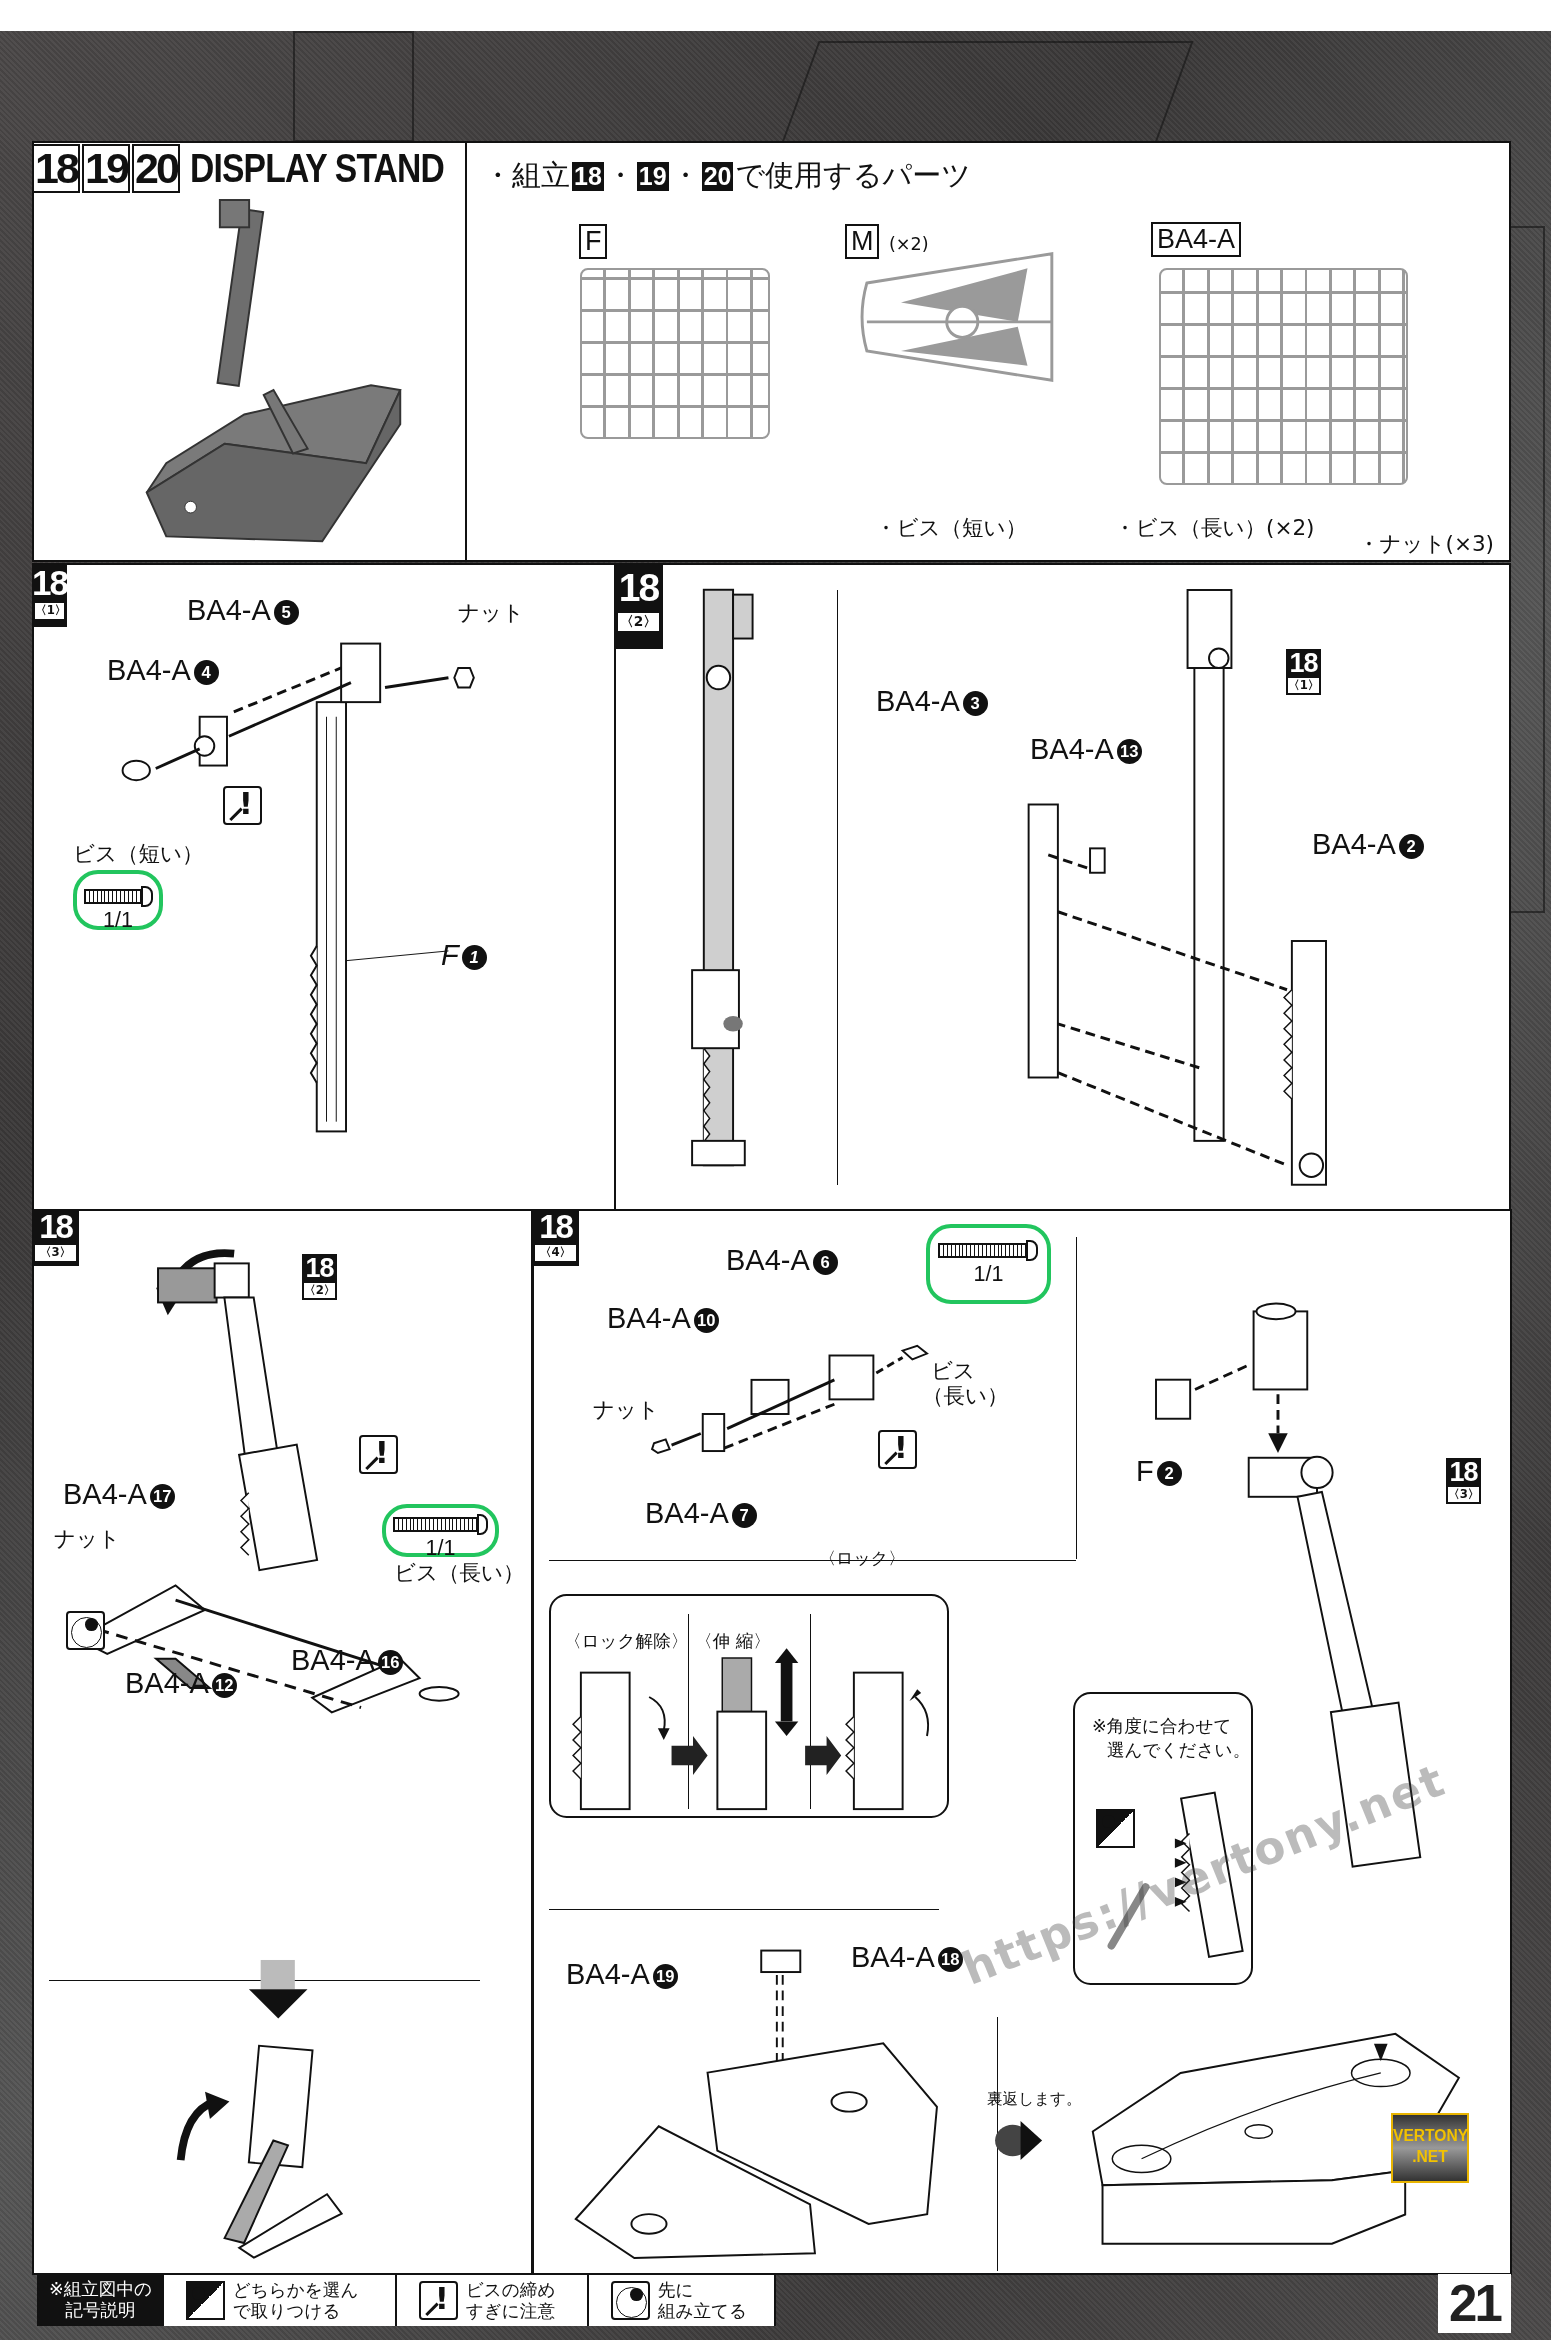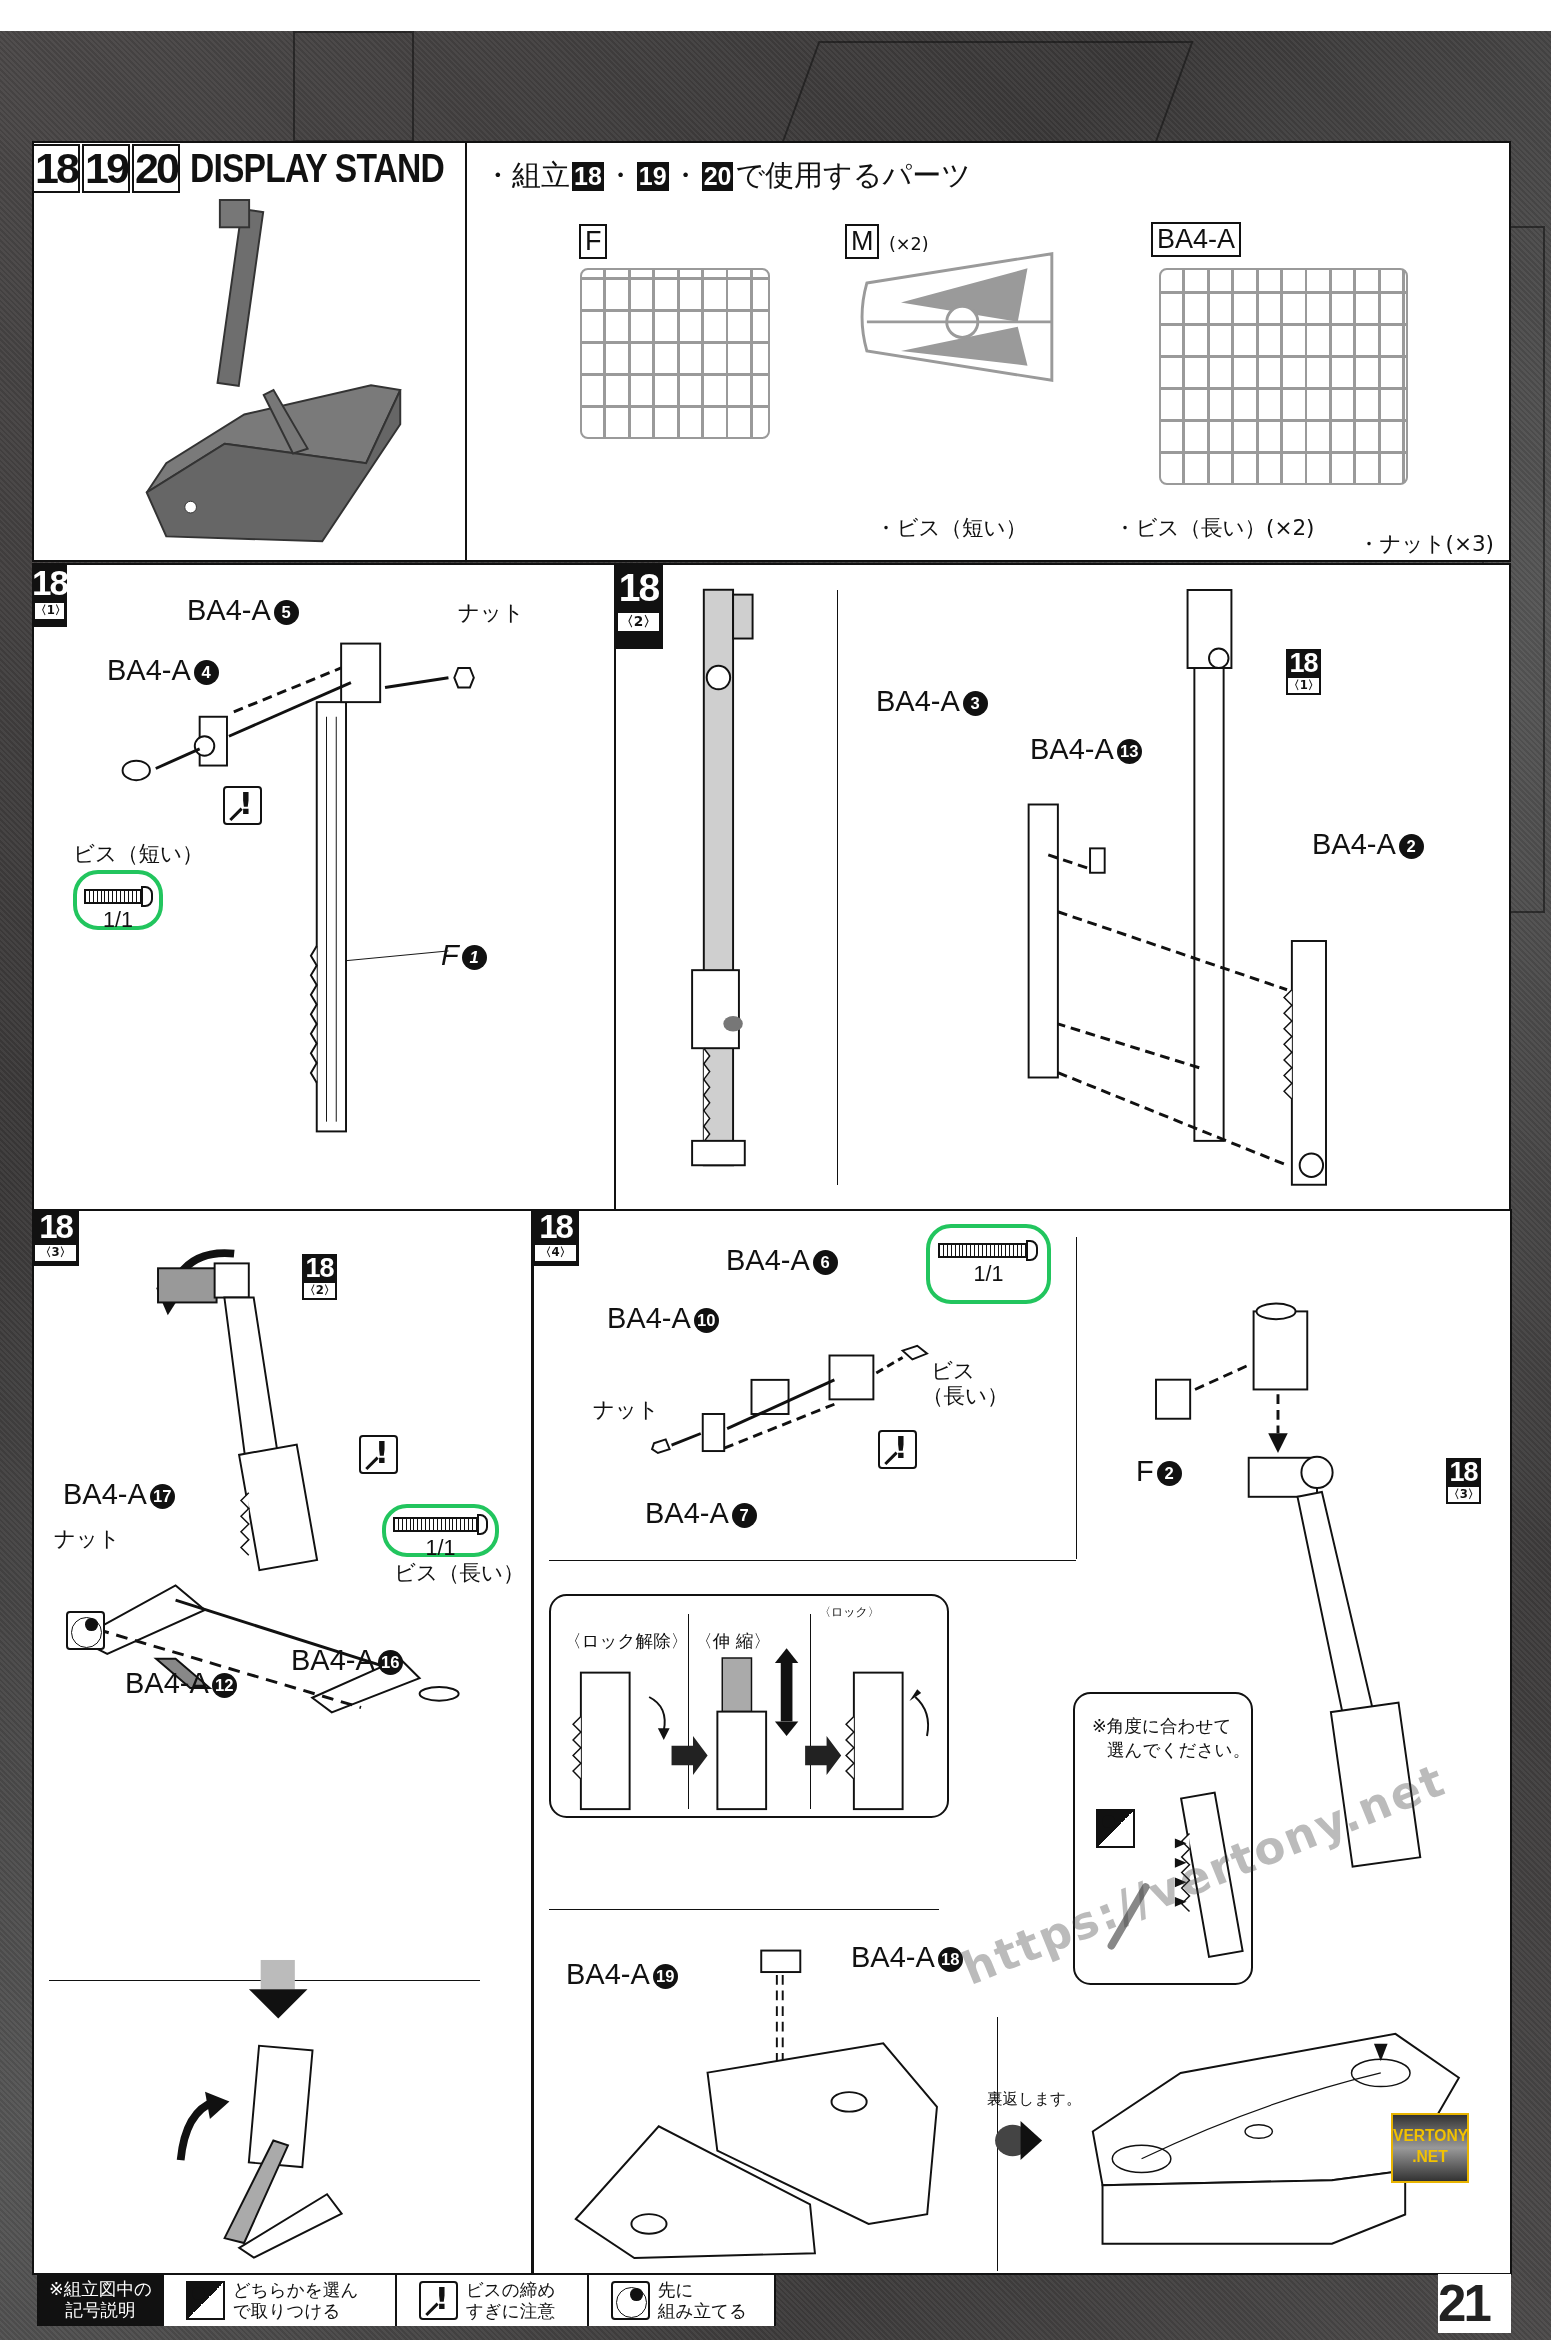--- a/index.html
+++ b/index.html
@@ -39,21 +39,21 @@
   .callout-box{position:absolute;border:2px solid #111;border-radius:17.6px;background:#fff;box-sizing:border-box;}
   .runner{position:absolute;border:2.9px solid #9a9a9a;border-radius:7.8px;box-sizing:border-box;
           background:repeating-linear-gradient(90deg,transparent 0 21.5px,#9a9a9a 21.5px 24.4px),repeating-linear-gradient(0deg,transparent 0 29px,#9a9a9a 29px 32px);}
   .runner-tag{position:absolute;border:2px solid #111;font-family:"Liberation Sans",sans-serif;font-size:27px;line-height:31px;padding:0 3.9px;background:#fff;}
   .legend{position:absolute;left:37px;top:2275px;height:51px;display:flex;}
   .legend .head{background:#111;color:#fff;width:127px;font-size:17.6px;line-height:21.5px;text-align:center;padding-top:3.9px;}
   .legend .cell{background:#fff;border-right:2px solid #111;display:flex;align-items:center;padding:0 22px;position:relative;}
   .legend .cell .ic{position:relative;width:39px;height:39px;margin-right:7.8px;flex:none;}
   .legend .cell .ic > div{left:0;top:0;}
   .legend .cell .txt{font-size:17.6px;line-height:20.5px;white-space:pre;}
-  .page-num{position:absolute;left:1438px;top:2274px;width:73px;height:59px;background:#fff;font-family:"Liberation Sans",sans-serif;font-weight:bold;font-size:51px;line-height:59px;color:#222;letter-spacing:-2.9px;}
+  .page-num{position:absolute;left:1438px;top:2274px;width:73px;height:59px;background:#fff;font-family:"Liberation Sans",sans-serif;font-weight:bold;font-size:51px;line-height:59px;text-align:center;color:#222;letter-spacing:-2.9px;}
   .wm{position:absolute;font-family:"DejaVu Sans",sans-serif;font-size:45px;color:rgba(60,60,60,0.35);transform:rotate(-22deg);white-space:nowrap;font-weight:bold;letter-spacing:2px;}
   .vbadge{position:absolute;left:1391px;top:2113px;width:78px;height:70px;border:2.9px solid #e8b400;background:linear-gradient(#333,#999 50%,#333);box-sizing:border-box;text-align:center;font-family:"Liberation Sans",sans-serif;font-weight:bold;color:#f2c200;font-size:15.6px;line-height:21.5px;padding-top:9.8px;}
   .title-wrap{position:absolute;left:32px;top:144px;display:flex;align-items:center;height:49px;}
   .title-num{display:inline-block;border:2px solid #111;font-family:"Liberation Sans",sans-serif;font-weight:bold;font-size:43px;line-height:45px;padding:0 1px;margin-right:2px;letter-spacing:-2.9px;background:#fff;}
   .title-text{font-family:"Liberation Sans",sans-serif;font-weight:bold;font-size:41px;margin-left:7.8px;letter-spacing:-1px;transform:scaleX(0.82);transform-origin:left center;}
   .parts-head{position:absolute;left:483px;top:156px;font-size:29px;display:flex;align-items:center;}
   .parts-head .inv{background:#111;color:#fff;font-family:"Liberation Sans",sans-serif;font-weight:bold;font-size:25px;padding:0 2px;margin:0 2px;}
 </style>
 </head>
 <body>
@@ -295,21 +295,21 @@
 <div class="ref-badge" style="left:1446px;top:1458px;">
   <span class="num">18</span>
   <span class="sub">〈3〉</span>
 </div>
 
 <div class="callout-box" style="left:549px;top:1594px;width:400px;height:224px;"></div>
 <div class="vline" style="left:688px;top:1614px;height:195px;width:1px;"></div>
 <div class="vline" style="left:810px;top:1614px;height:195px;width:1px;"></div>
 <div class="jp" style="left:564px;top:1629px;font-size:17.6px;">〈ロック解除〉</div>
 <div class="jp" style="left:695px;top:1629px;font-size:17.6px;">〈伸 縮〉</div>
-<div class="jp" style="left:819px;top:1600px;font-size:12px;">〈ロック〉</div>
+<div class="jp" style="left:819px;top:1546px;font-size:17px;">〈ロック〉</div>
 <svg class="part" style="left:566px;top:1658px;" width="371" height="156" viewBox="0 0 380 160">
   <rect x="15" y="15" width="50" height="140" fill="#fff" stroke="#111" stroke-width="2"></rect>
   <g fill="#fff" stroke="#111" stroke-width="1.5">
       <path d="M15,60 l-8,8 l8,8 l-8,8 l8,8 l-8,8 l8,8 l-8,8 l8,8"></path>
     </g>
   <path d="M85,40 Q105,50 100,75" fill="none" stroke="#111" stroke-width="2"></path>
   <polygon points="94,72 106,72 100,84" fill="#111"></polygon>
   <polygon points="108,90 130,90 130,80 145,100 130,120 130,110 108,110" fill="#222"></polygon>
   <rect x="160" y="0" width="30" height="55" fill="#aaa" stroke="#111" stroke-width="1.5"></rect>
   <rect x="155" y="55" width="50" height="100" fill="#fff" stroke="#111" stroke-width="2"></rect>

